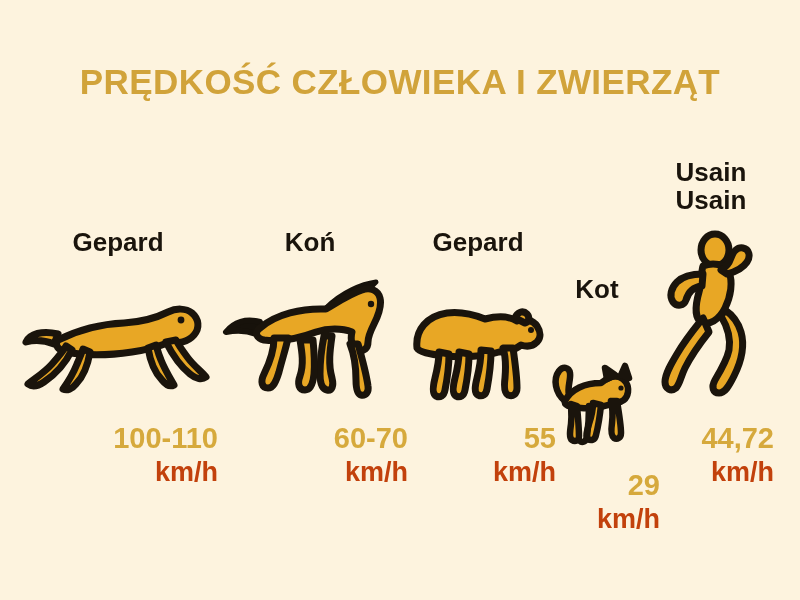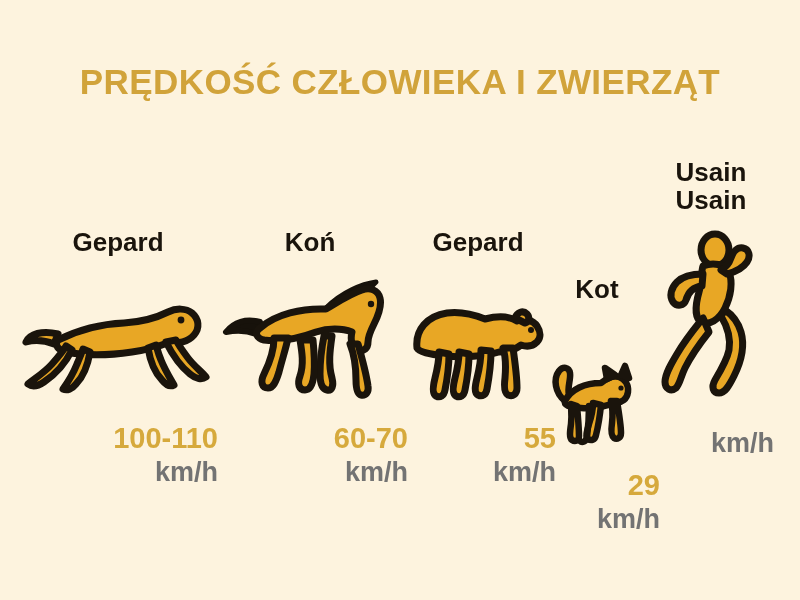--- a/index.html
+++ b/index.html
@@ -70,21 +70,21 @@
     display: block;
     color: #D6A93C;
     font-weight: bold;
     font-size: 29px;
     line-height: 1.0;
     font-family: "Liberation Sans", sans-serif;
     white-space: nowrap;
   }
   .value-unit {
     display: block;
-    color: #737373;
+    color: #c2410c;
     font-weight: bold;
     font-size: 27px;
     line-height: 1.15;
     margin-top: 4px;
     font-family: "Liberation Sans", sans-serif;
     white-space: nowrap;
   }
   svg { display: block; overflow: visible; }
 </style>
 </head>
@@ -313,17 +313,18 @@
                    C 70 130, 64 140, 58 150
                    C 54 157, 56 163, 62 163
                    C 68 163, 72 156, 77 146
                    C 84 132, 88 116, 84 102
                    C 81 92, 74 84, 68 80 Z"></path>
         </g>
       </svg>
     </div>
 
     <div class="value-block" style="top:424px;">
+      <span class="value-num">44,72</span>
       <span class="value-unit">km/h</span>
     </div>
   </div>
 
 </div>
 
 </body></html>

